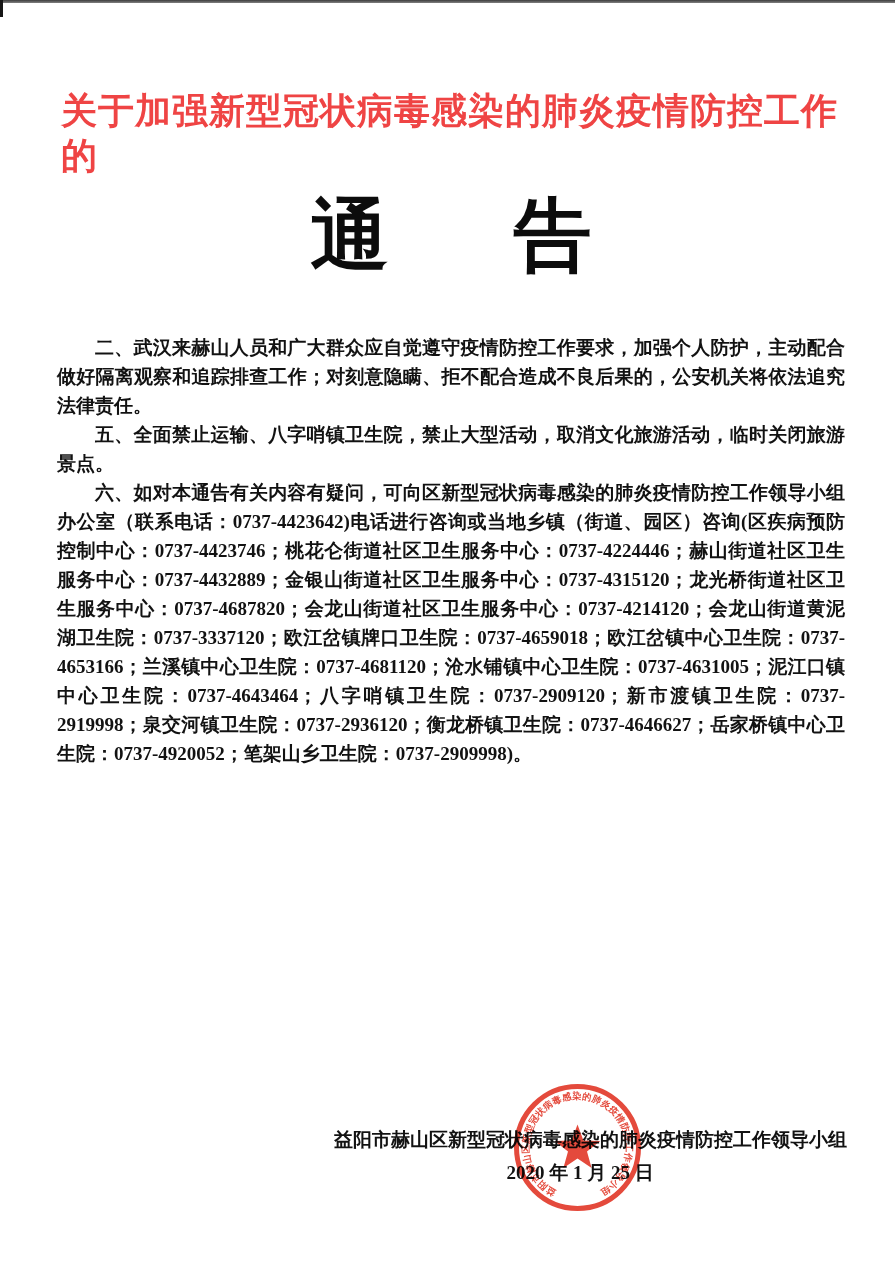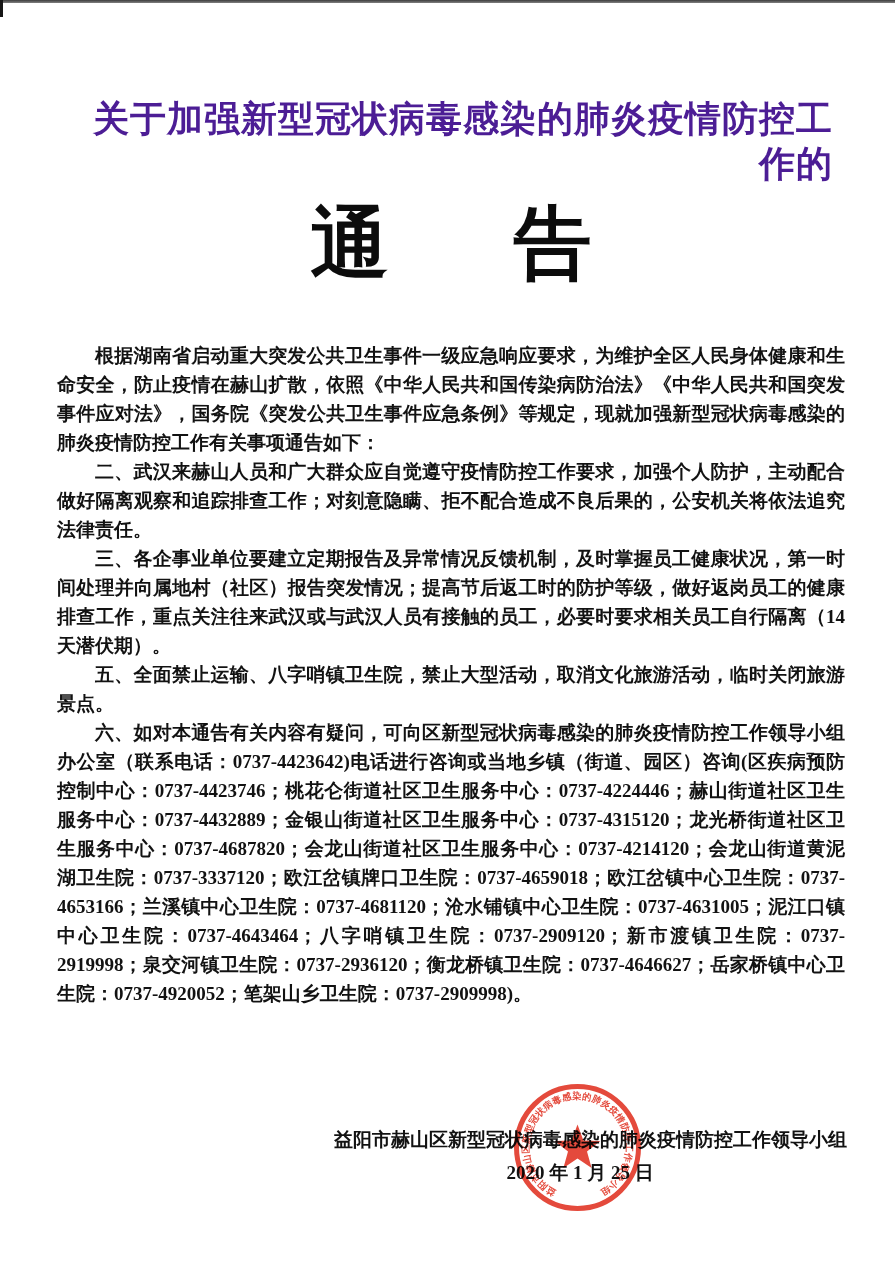--- a/index.html
+++ b/index.html
@@ -23,28 +23,28 @@
     width: 3px; height: 17px;
     background: #161616;
   }
   .page {
     position: absolute; top: 0; left: 0;
     width: 895px; height: 1264px;
     box-sizing: border-box;
     padding: 84px 50px 0 57px;
   }
   .title-main {
-    margin: 12px;
-    text-align: right;
+    margin: 4px;
+    text-align: left;
     font-family: "Liberation Sans", sans-serif;
     font-weight: bold;
     font-size: 36px;
     line-height: 1.25;
     letter-spacing: 1px;
-    color: #4c1d95;
+    color: #ef4444;
   }
   .title-big {
     margin: 14px 0 5px 0;
     text-align: center;
     font-family: "Liberation Serif", serif;
     font-weight: bold;
     font-size: 78px;
     line-height: 1.12;
     letter-spacing: 0.3em;
     text-indent: 0.3em; 
@@ -98,23 +98,21 @@
 
 <div class="scan-top-line"></div>
 <div class="scan-left-tick"></div>
 
 <div class="page">
 
   <h1 class="title-main">关于加强新型冠状病毒感染的肺炎疫情防控工作的</h1>
   <h2 class="title-big">通　告</h2>
 
   <div class="body-text">
-    <p>根据湖南省启动重大突发公共卫生事件一级应急响应要求，为维护全区人民身体健康和生命安全，防止疫情在赫山扩散，依照《中华人民共和国传染病防治法》《中华人民共和国突发事件应对法》，国务院《突发公共卫生事件应急条例》等规定，现就加强新型冠状病毒感染的肺炎疫情防控工作有关事项通告如下：</p>
     <p>二、武汉来赫山人员和广大群众应自觉遵守疫情防控工作要求，加强个人防护，主动配合做好隔离观察和追踪排查工作；对刻意隐瞒、拒不配合造成不良后果的，公安机关将依法追究法律责任。</p>
-    <p>三、各企事业单位要建立定期报告及异常情况反馈机制，及时掌握员工健康状况，第一时间处理并向属地村（社区）报告突发情况；提高节后返工时的防护等级，做好返岗员工的健康排查工作，重点关注往来武汉或与武汉人员有接触的员工，必要时要求相关员工自行隔离（14 天潜伏期）。</p>
     <p>五、全面禁止运输、八字哨镇卫生院，禁止大型活动，取消文化旅游活动，临时关闭旅游景点。</p>
     <p>六、如对本通告有关内容有疑问，可向区新型冠状病毒感染的肺炎疫情防控工作领导小组办公室（联系电话：0737-4423642)电话进行咨询或当地乡镇（街道、园区）咨询(区疾病预防控制中心：0737-4423746；桃花仑街道社区卫生服务中心：0737-4224446；赫山街道社区卫生服务中心：0737-4432889；金银山街道社区卫生服务中心：0737-4315120；龙光桥街道社区卫生服务中心：0737-4687820；会龙山街道社区卫生服务中心：0737-4214120；会龙山街道黄泥湖卫生院：0737-3337120；欧江岔镇牌口卫生院：0737-4659018；欧江岔镇中心卫生院：0737-4653166；兰溪镇中心卫生院：0737-4681120；沧水铺镇中心卫生院：0737-4631005；泥江口镇中心卫生院：0737-4643464；八字哨镇卫生院：0737-2909120；新市渡镇卫生院：0737-2919998；泉交河镇卫生院：0737-2936120；衡龙桥镇卫生院：0737-4646627；岳家桥镇中心卫生院：0737-4920052；笔架山乡卫生院：0737-2909998)。</p>
 
   </div>
 
   <div class="signature-org">益阳市赫山区新型冠状病毒感染的肺炎疫情防控工作领导小组</div>
   <div class="signature-date">2020 年 1 月 25 日</div>
 
   <svg class="seal" viewBox="0 0 133 133">
     <defs>

